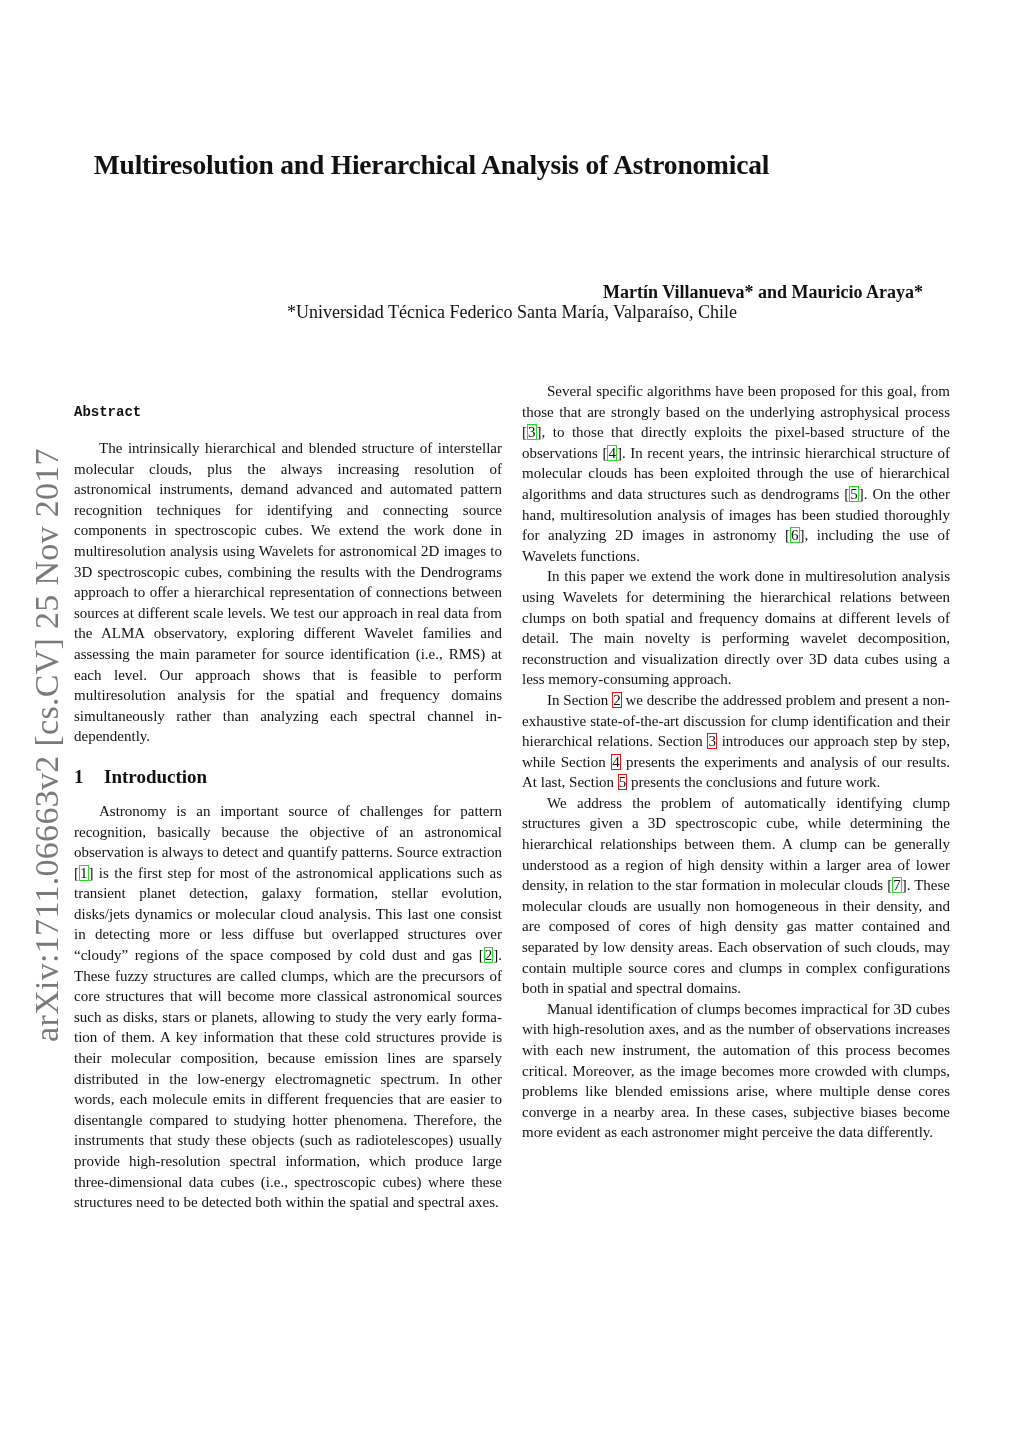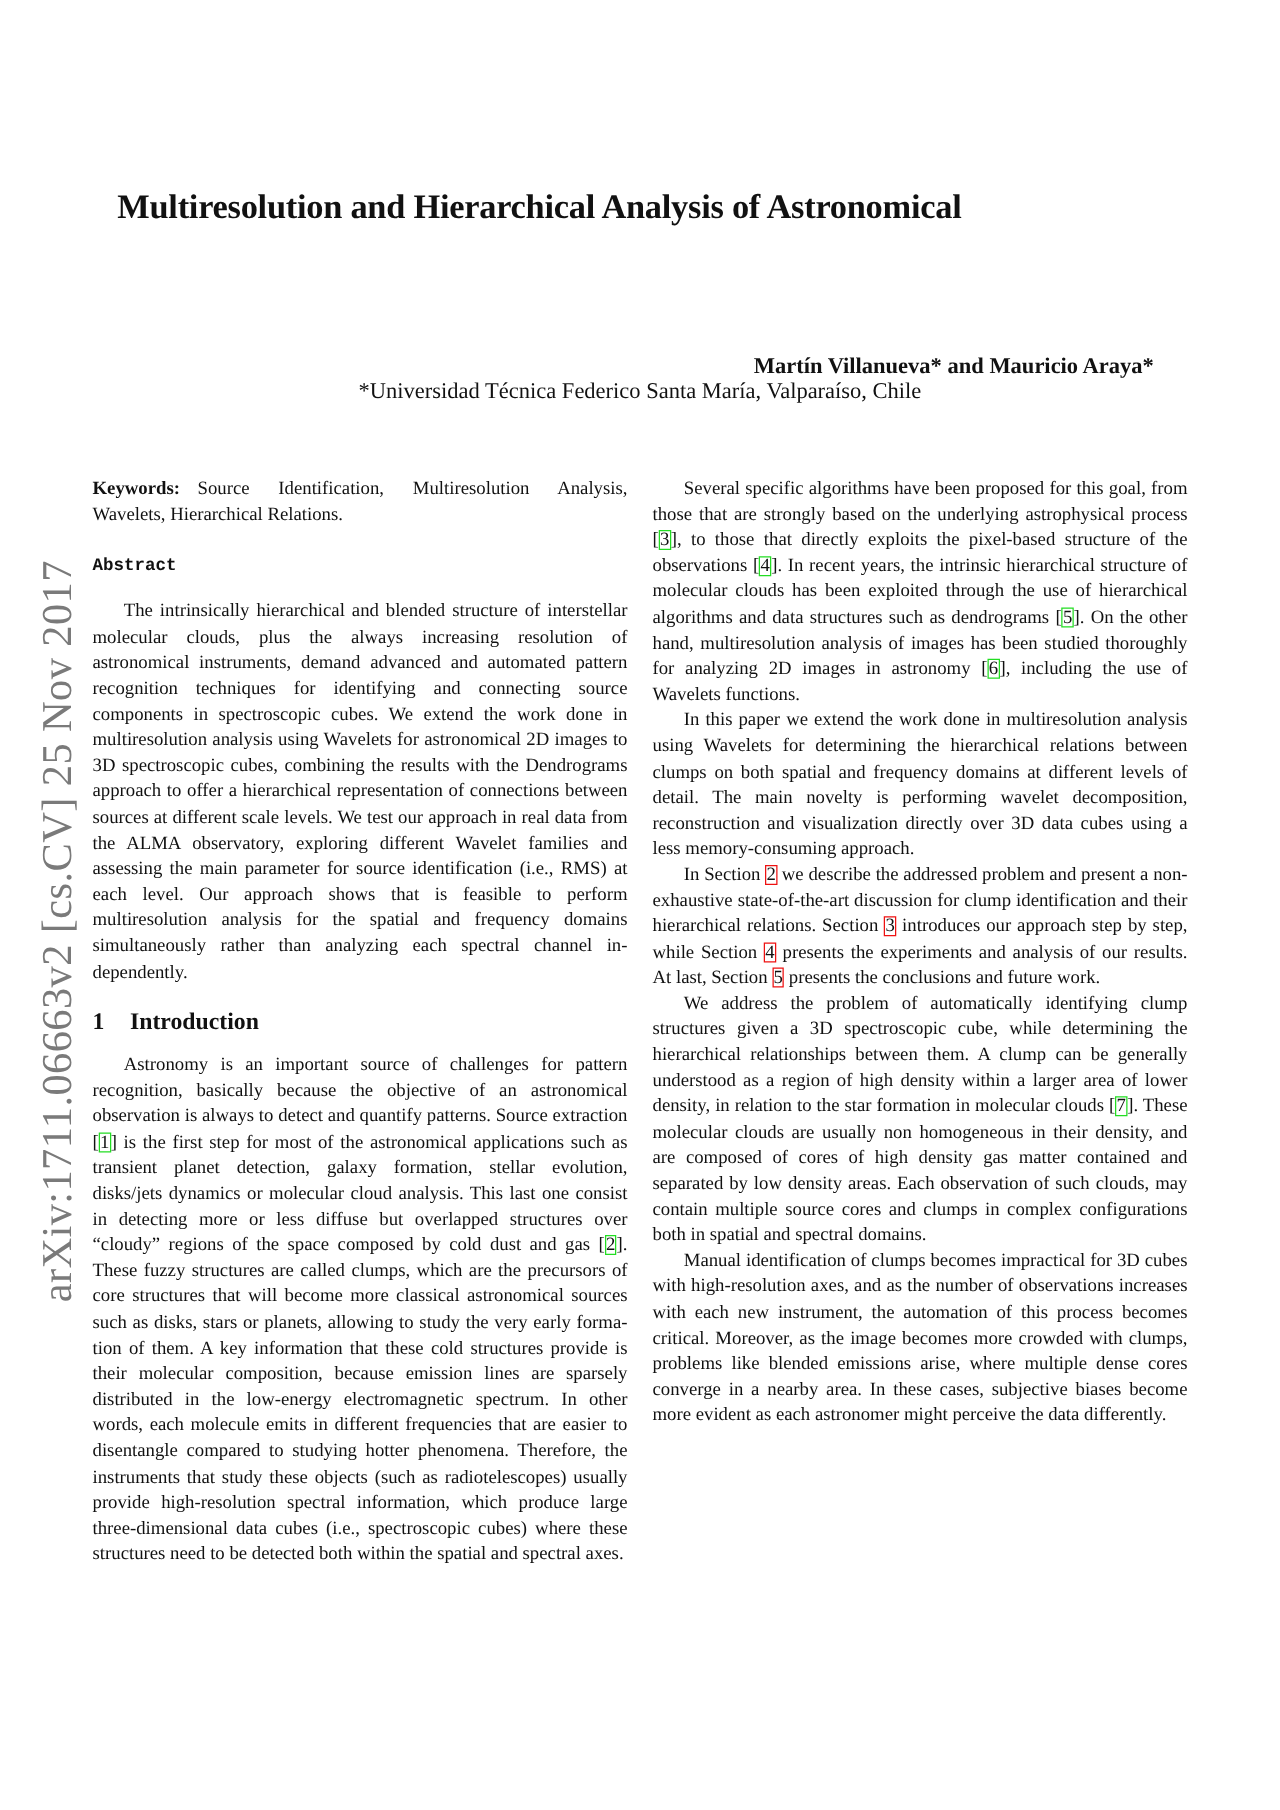--- a/index.html
+++ b/index.html
@@ -90,23 +90,20 @@
 <div class="title">
   <div>Multiresolution and Hierarchical Analysis of Astronomical</div>
 </div>
 
 <div class="authors">Martín Villanueva* and Mauricio Araya*</div>
 <div class="affil">*Universidad Técnica Federico Santa María, Valparaíso, Chile</div>
 
 <div class="arxiv-stamp">arXiv:1711.06663v2  [cs.CV]  25 Nov 2017</div>
 
 <div class="col col-left">
-  <p class="noindent">
-    <span class="kw-label">Keywords:</span><span>Source Identification, Multiresolution Analysis, Wavelets, Hierarchical Relations.</span>
-  </p>
 
   <h2 class="abstract-h">Abstract</h2>
   <p>The intrinsically hierarchical and blended structure of in­terstellar molecular clouds, plus the always increasing resolu­tion of astronomical instruments, demand advanced and auto­mated pattern recognition techniques for identifying and con­necting source components in spectroscopic cubes. We extend the work done in multiresolution analysis using Wavelets for astronomical 2D images to 3D spectroscopic cubes, combining the results with the Dendrograms approach to offer a hierarchi­cal representation of connections between sources at different scale levels. We test our approach in real data from the ALMA observatory, exploring different Wavelet families and assess­ing the main parameter for source identification (i.e., RMS) at each level. Our approach shows that is feasible to perform multiresolution analysis for the spatial and frequency domains simultaneously rather than analyzing each spectral channel in­dependently.</p>
 
   <h2 class="sec-h">
     <span class="num">1</span><span>Introduction</span>
   </h2>
   <p><span>Astronomy is an important source of challenges for pattern recognition, basically because the objective of an astronomical observation is always to detect and quantify patterns. Source extraction </span>[<span class="cite-g">1</span>]<span> is the first step for most of the astronomical ap­plications such as transient planet detection, galaxy formation, stellar evolution, disks/jets dynamics or molecular cloud anal­ysis. This last one consist in detecting more or less diffuse but overlapped structures over “cloudy” regions of the space composed by cold dust and gas </span>[<span class="cite-g">2</span>]<span>. These fuzzy structures are called clumps, which are the precursors of core structures that will become more classical astronomical sources such as disks, stars or planets, allowing to study the very early forma­tion of them. A key information that these cold structures pro­vide is their molecular composition, because emission lines are sparsely distributed in the low-energy electromagnetic spec­trum. In other words, each molecule emits in different frequen­cies that are easier to disentangle compared to studying hotter phenomena. Therefore, the instruments that study these objects (such as radiotelescopes) usually provide high-resolution spec­tral information, which produce large three-dimensional data cubes (i.e., spectroscopic cubes) where these structures need to be detected both within the spatial and spectral axes.</span></p>
 </div>
 

